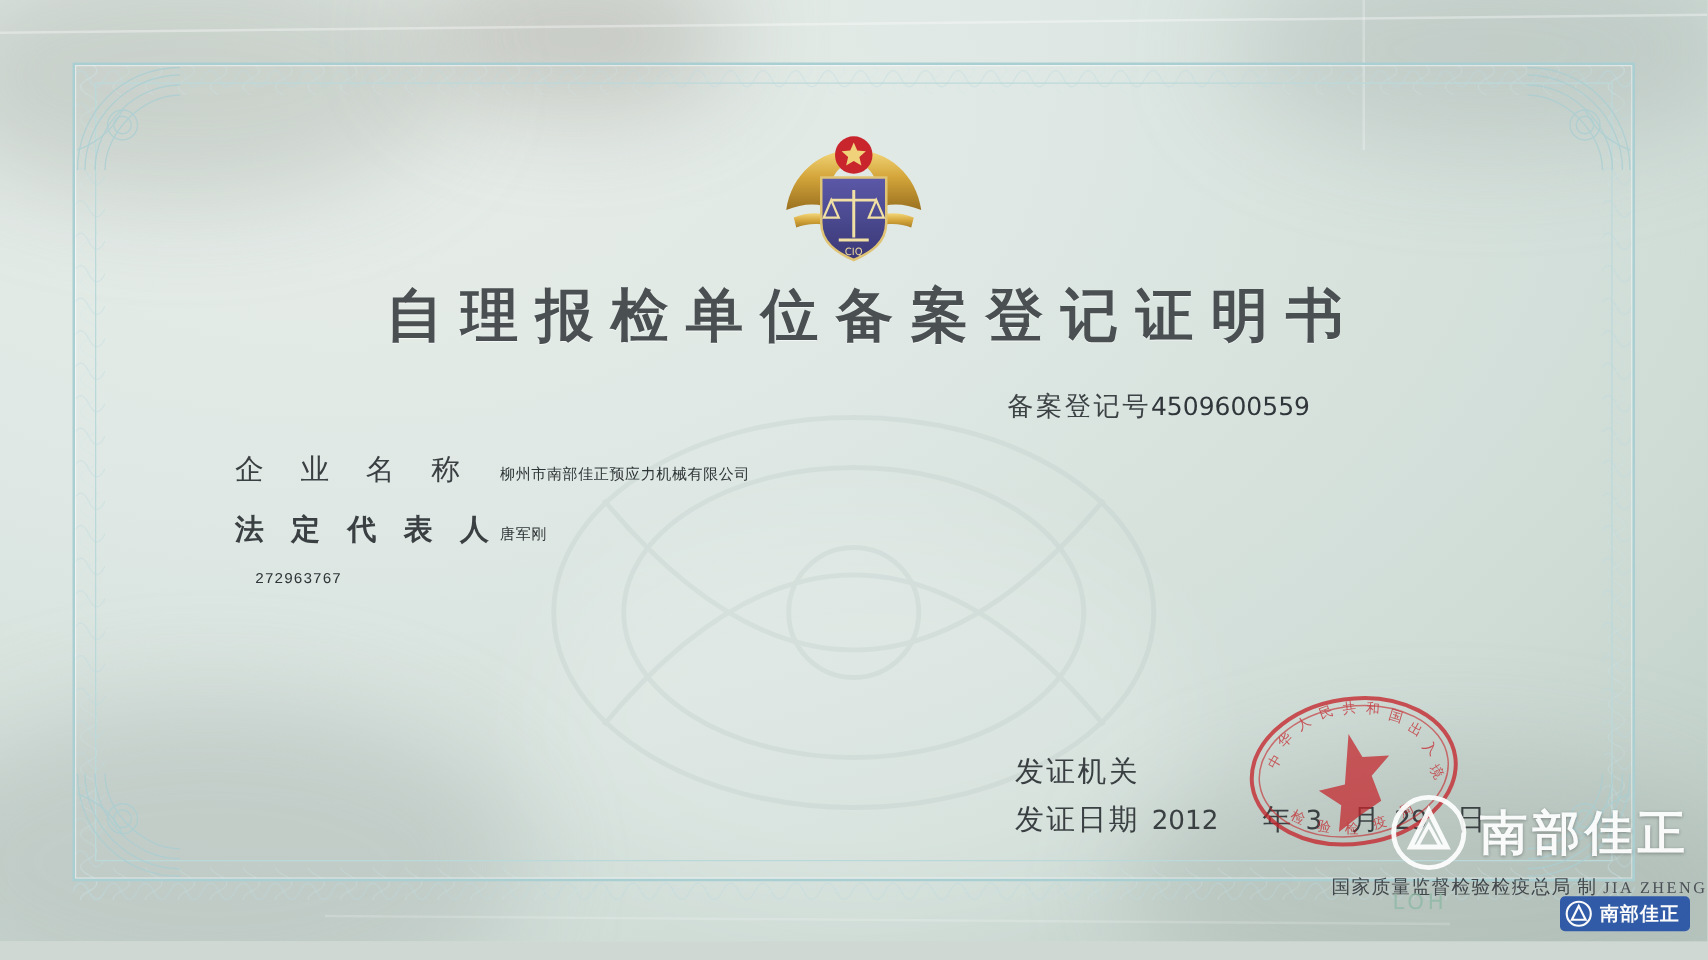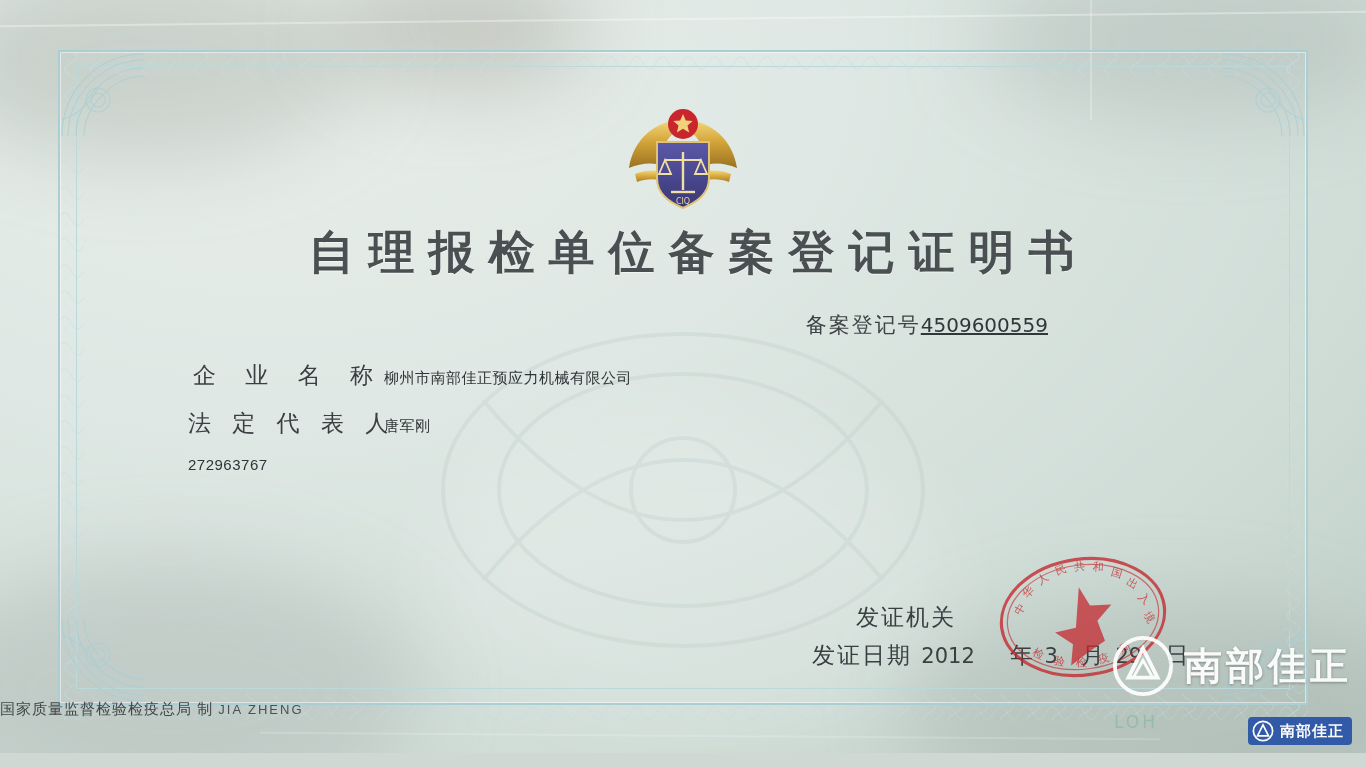--- a/index.html
+++ b/index.html
@@ -66,55 +66,55 @@
     text-shadow:0 1px 0 rgba(255,255,255,.55);
     white-space:nowrap;
     padding-left:31px;
   }
 
   .regline{
     position:absolute;right:318px;top:311px;
     font-family:"DejaVu Sans","Liberation Sans",sans-serif;
     font-size:21px;color:#3d4245;letter-spacing:2px;white-space:nowrap;
   }
-  .regline .num{letter-spacing:0px;font-size:20px;color:#31363a;text-decoration:underline;}
-
-  .fields{position:absolute;left:188px;top:360px;width:900px;text-align:right;}
+  .regline .num{letter-spacing:0px;font-size:20px;color:#31363a;}
+
+  .fields{position:absolute;left:188px;top:360px;width:900px;}
   .field{display:flex;align-items:baseline;margin-bottom:14px;height:34px;}
   .flabel{
     font-family:"DejaVu Sans","Liberation Sans",sans-serif;
     font-size:23px;color:#3a3f42;letter-spacing:1px;
     width:196px;display:inline-block;white-space:nowrap;
   }
   .flabel.sp1{letter-spacing:11px;}
-  .flabel.sp2{letter-spacing:7px;}
+  .flabel.sp2{letter-spacing:7px;font-weight:bold;}
   .flabel.sp3{letter-spacing:1px;}
   .flabel.sp4{letter-spacing:11px;}
   .fvalue{
-    font-family:Liberation Sans, sans-serif;
-    font-size:15px;color:#2f3437;letter-spacing:.5px;white-space:nowrap;
+    font-family:Liberation Mono, monospace;
+    font-size:12px;color:#2f3437;letter-spacing:.5px;white-space:nowrap;margin-left:16px;
   }
 
   .issuer{
     position:absolute;left:812px;top:602px;
     font-family:"DejaVu Sans","Liberation Sans",sans-serif;
-    font-size:23px;color:#3a3f42;letter-spacing:2px;white-space:nowrap;margin-left:44px;
+    font-size:23px;color:#3a3f42;letter-spacing:2px;white-space:nowrap;
   }
   .dateline{
     position:absolute;left:812px;top:640px;
     font-family:"DejaVu Sans","Liberation Sans",sans-serif;
     font-size:23px;color:#3a3f42;letter-spacing:2px;white-space:nowrap;
   }
   .dateline span.num{font-size:21px;letter-spacing:0;}
   .dateline .gap{display:inline-block;width:26px;}
   .dateline .gap2{display:inline-block;width:14px;}
 
   .footnote{
-    position:absolute;left:0;right:0;bottom:34px;text-align:left;
-    font-family:Liberation Sans, sans-serif;
+    position:absolute;left:0;right:0;bottom:34px;text-align:right;
+    font-family:Liberation Serif, serif;
     font-size:15px;color:#41464a;letter-spacing:1px;
   }
   .footnote .en{letter-spacing:2px;color:#4b5055;font-size:13px;}
 
   
   .seal{
     position:absolute;left:990px;top:552px;width:186px;height:130px;
     opacity:.85;pointer-events:none;
   }
 

